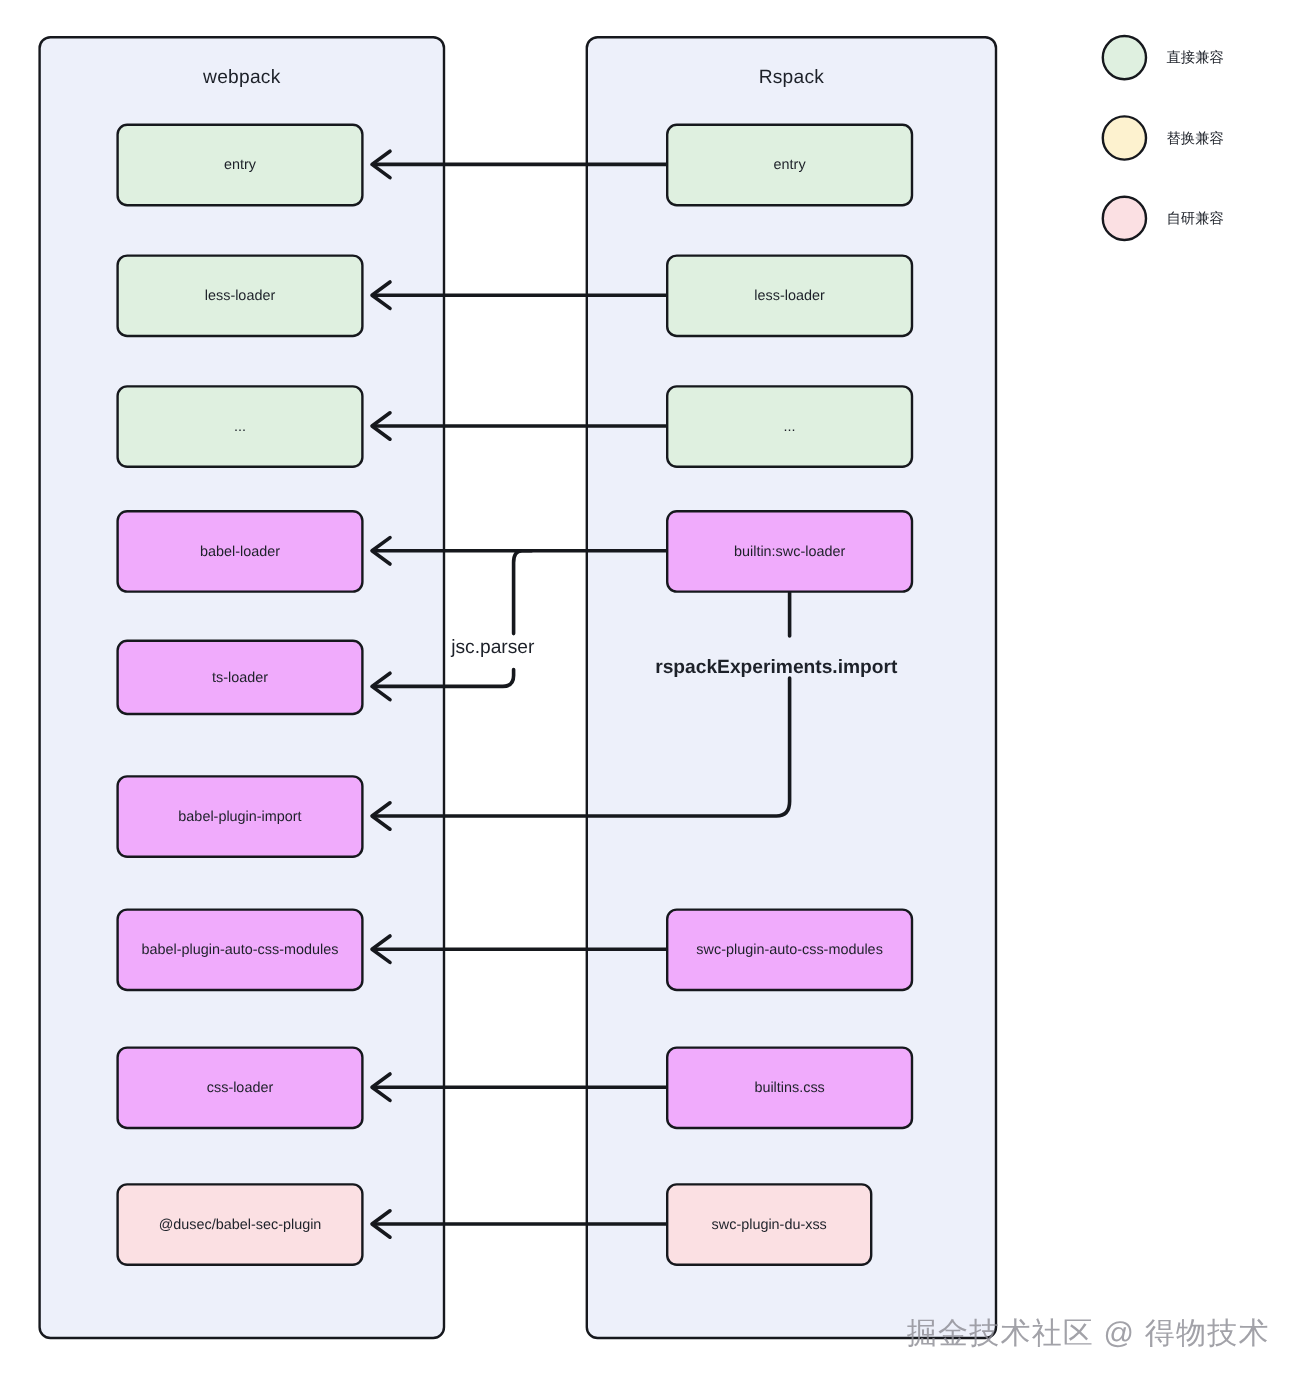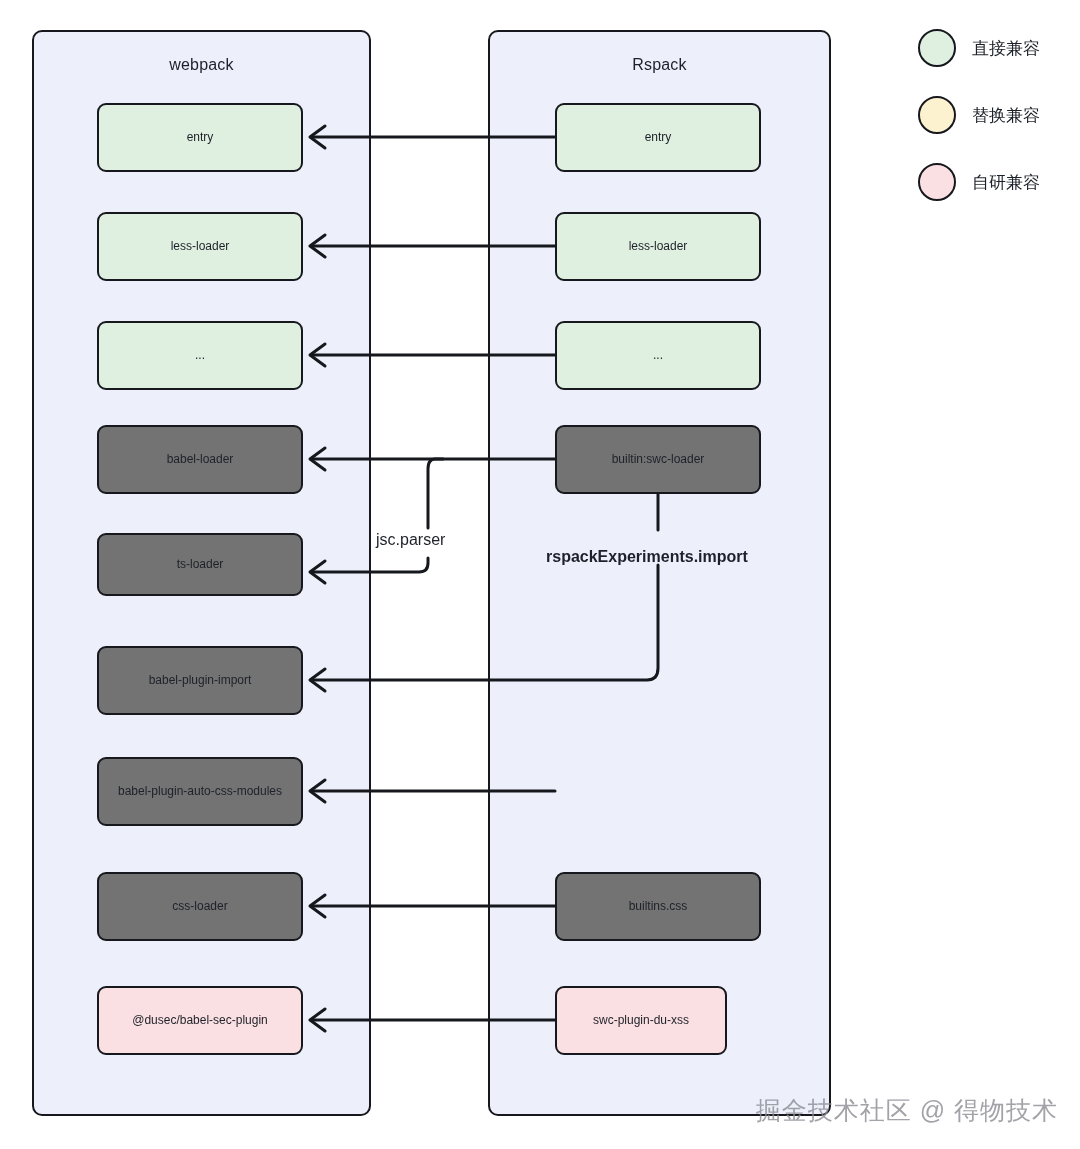--- a/index.html
+++ b/index.html
@@ -53,21 +53,21 @@
     display: flex;
     align-items: center;
     justify-content: center;
     text-align: center;
     font-size: 12px;
     line-height: 1.28;
     padding: 2px 8px;
     color: #1d2129;
   }
   .node.green  { background: #dff0e0; }
-  .node.yellow { background: #737373; }
+  .node.yellow { background: #f0abfc; }
   .node.pink   { background: #fbe0e3; }
 
   
   #wires {
     position: absolute;
     left: 0; top: 0;
     width: 1080px;
     height: 1149px;
     pointer-events: none;
   }
@@ -104,21 +104,21 @@
   .legend-dot {
     width: 38px;
     height: 38px;
     border-radius: 50%;
     border: 2.5px solid #16181d;
     box-sizing: border-box;
     flex: 0 0 auto;
   }
   .legend-text {
     margin-left: 16px;
-    font-size: 17px;
+    font-size: 12px;
     color: #1d2129;
     white-space: nowrap;
   }
 
   
   #watermark {
     position: absolute;
     right: 22px;
     bottom: 22px;
     font-size: 25px;
@@ -148,20 +148,21 @@
   <div class="node yellow" style="left:97px;  top:533px;  width:206px; height:63px;">ts-loader</div>
   <div class="node yellow" style="left:97px;  top:757px;  width:206px; height:69px;">babel-plugin-auto-css-modules</div>
   <div class="node yellow" style="left:97px;  top:646px;  width:206px; height:69px;">babel-plugin-import</div>
   <div class="node yellow" style="left:97px;  top:872px;  width:206px; height:69px;">css-loader</div>
   <div class="node pink" style="left:97px;  top:986px;  width:206px; height:69px;text-align:center;">@dusec/babel-sec-plugin</div>
 
   <div class="node green" style="left:555px; top:103px;  width:206px; height:69px;">entry</div>
   <div class="node green" style="left:555px; top:212px;  width:206px; height:69px;">less-loader</div>
   <div class="node green" style="left:555px; top:321px;  width:206px; height:69px;">...</div>
   <div class="node yellow" style="left:555px; top:425px;  width:206px; height:69px;">builtin:swc-loader</div>
+  <div class="node yellow" style="left:555px; top:757px;  width:206px; height:69px;">swc-plugin-auto-css-modules</div>
   <div class="node yellow" style="left:555px; top:872px;  width:206px; height:69px;">builtins.css</div>
   <div class="node pink" style="left:555px; top:986px;  width:172px; height:69px;">swc-plugin-du-xss</div>
 
   <svg id="wires" viewBox="0 0 1080 1149">
 
     <g>
       <polyline points="555,137 312,137"></polyline>
       <polyline points="325,126 310,137 325,148"></polyline>
     </g>
 

